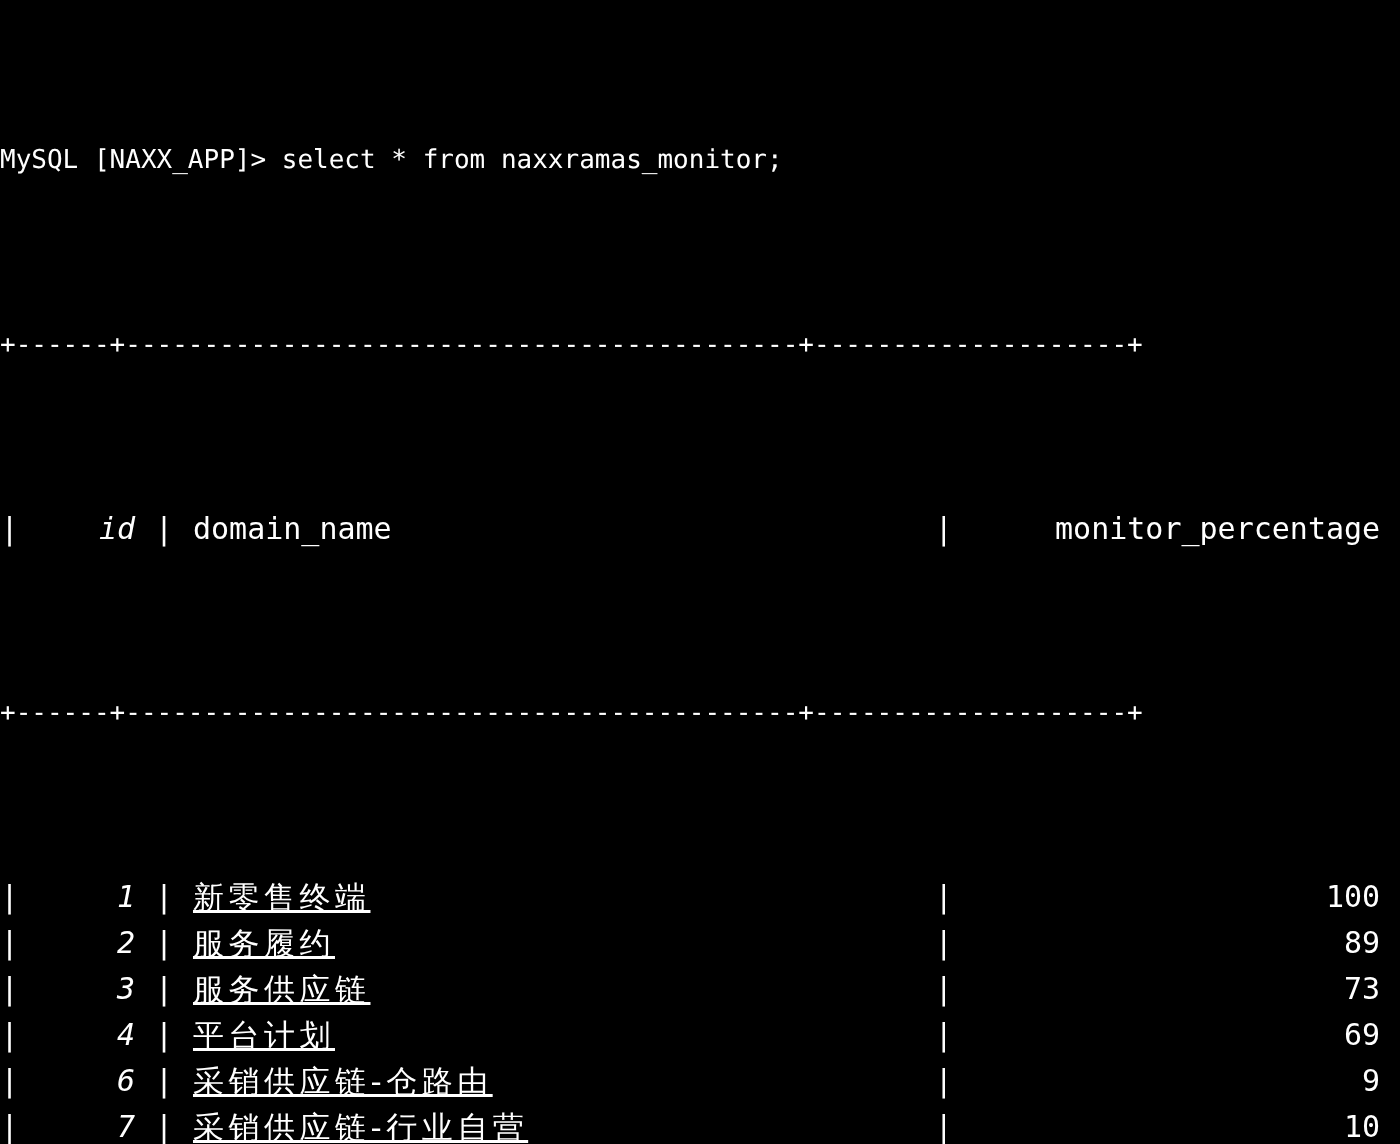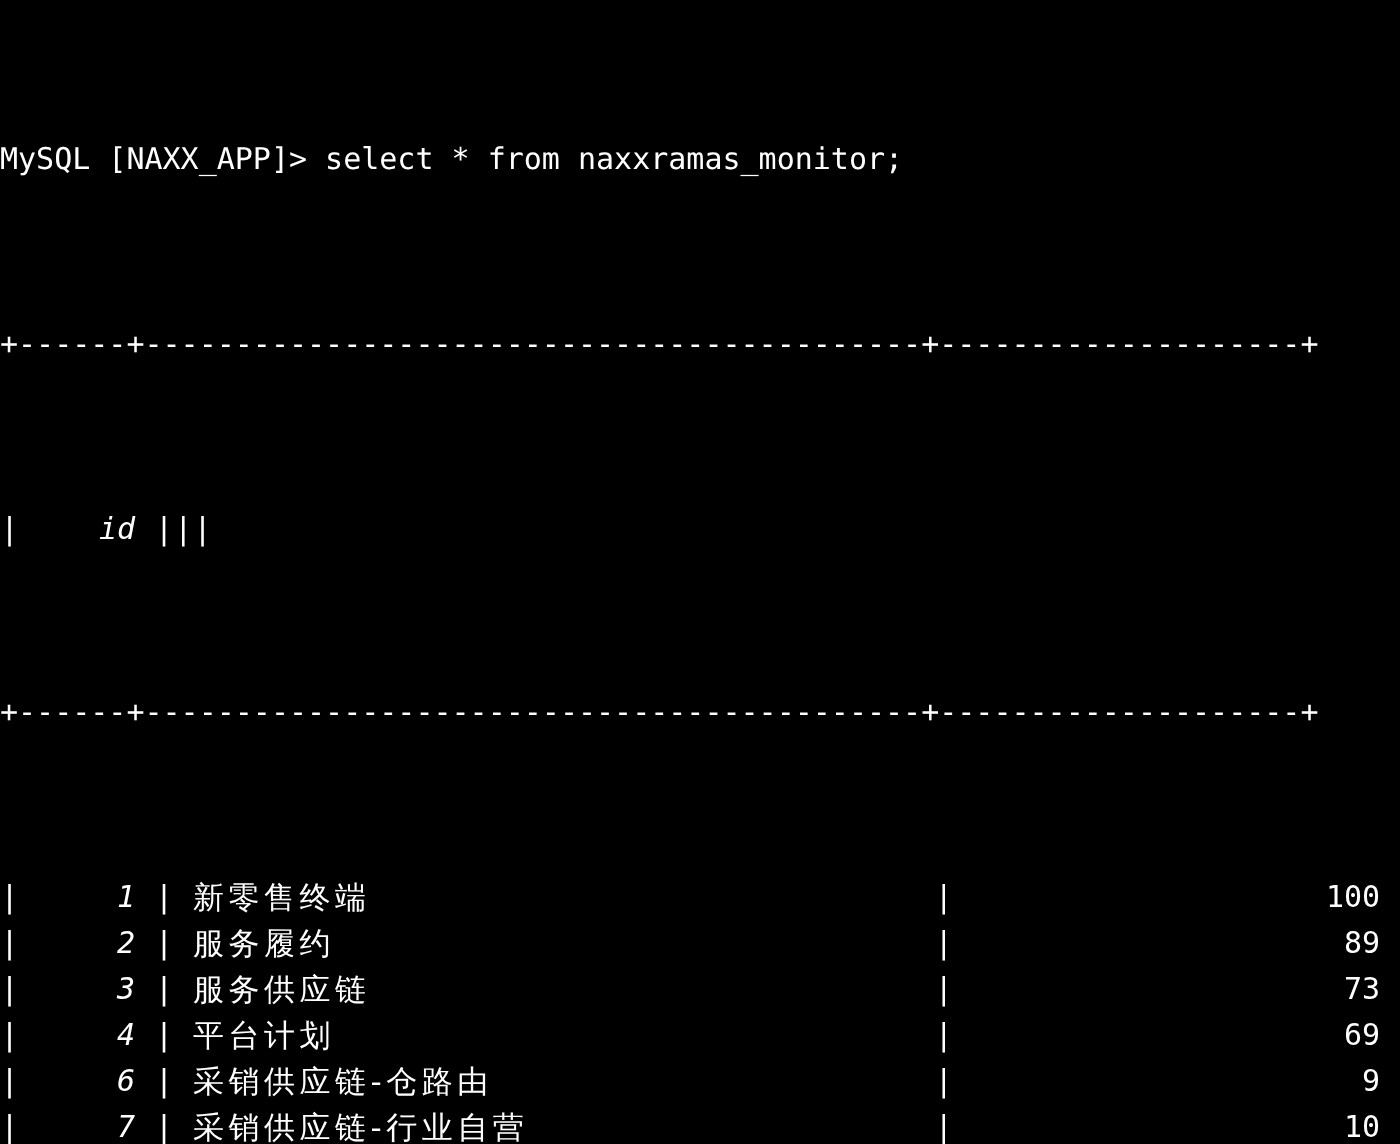--- a/index.html
+++ b/index.html
@@ -25,21 +25,21 @@
     letter-spacing: 0;
     white-space: pre;
     padding: 0;
     box-sizing: border-box;
   }
   .term-line {
     height: 46px;
     line-height: 46px;
     white-space: pre;
     font-family: "DejaVu Sans Mono", "Liberation Mono", monospace;
-    font-size: 30px;
+    font-size: 26px;
     overflow: hidden;
     text-rendering: geometricPrecision;
   }
   .prompt-line {
     height: 46px;
     line-height: 44px;
   }
   .rule-line {
     height: 46px;
     line-height: 46px;
@@ -81,36 +81,39 @@
     flex: 0 0 446.1px;
     width: 446.1px;
     text-align: right;
     padding-right: 19.3px;
     box-sizing: border-box;
   }
   .cjk {
     font-family: "DejaVu Sans", "Liberation Sans", sans-serif;
     font-size: 31px;
     letter-spacing: 4.5px;
+    text-decoration: underline;
   }
 </style>
 </head>
 <body>
 
 <div id="terminal">
 
   <div class="term-line prompt-line">MySQL [NAXX_APP]&gt; select * from naxxramas_monitor;</div>
 
   <div class="term-line rule-line">+------+-------------------------------------------+--------------------+</div>
 
   <div class="row">
     <span class="bar">|</span>
     <span class="cell-id">id</span>
     <span class="bar">|</span>
+    <span class="cell-name">domain_name</span>
     <span class="bar">|</span>
+    <span class="cell-pct">monitor_percentage</span>
     <span class="bar">|</span>
   </div>
 
   <div class="term-line rule-line">+------+-------------------------------------------+--------------------+</div>
 
   <div id="table-body"><div class="row"><span class="bar">|</span><span class="cell-id">1</span><span class="bar">|</span><span class="cell-name cjk">新零售终端</span><span class="bar">|</span><span class="cell-pct">100</span><span class="bar">|</span></div><div class="row"><span class="bar">|</span><span class="cell-id">2</span><span class="bar">|</span><span class="cell-name cjk">服务履约</span><span class="bar">|</span><span class="cell-pct">89</span><span class="bar">|</span></div><div class="row"><span class="bar">|</span><span class="cell-id">3</span><span class="bar">|</span><span class="cell-name cjk">服务供应链</span><span class="bar">|</span><span class="cell-pct">73</span><span class="bar">|</span></div><div class="row"><span class="bar">|</span><span class="cell-id">4</span><span class="bar">|</span><span class="cell-name cjk">平台计划</span><span class="bar">|</span><span class="cell-pct">69</span><span class="bar">|</span></div><div class="row"><span class="bar">|</span><span class="cell-id">6</span><span class="bar">|</span><span class="cell-name cjk">采销供应链-仓路由</span><span class="bar">|</span><span class="cell-pct">9</span><span class="bar">|</span></div><div class="row"><span class="bar">|</span><span class="cell-id">7</span><span class="bar">|</span><span class="cell-name cjk">采销供应链-行业自营</span><span class="bar">|</span><span class="cell-pct">10</span><span class="bar">|</span></div></div>
 
   
 
   

